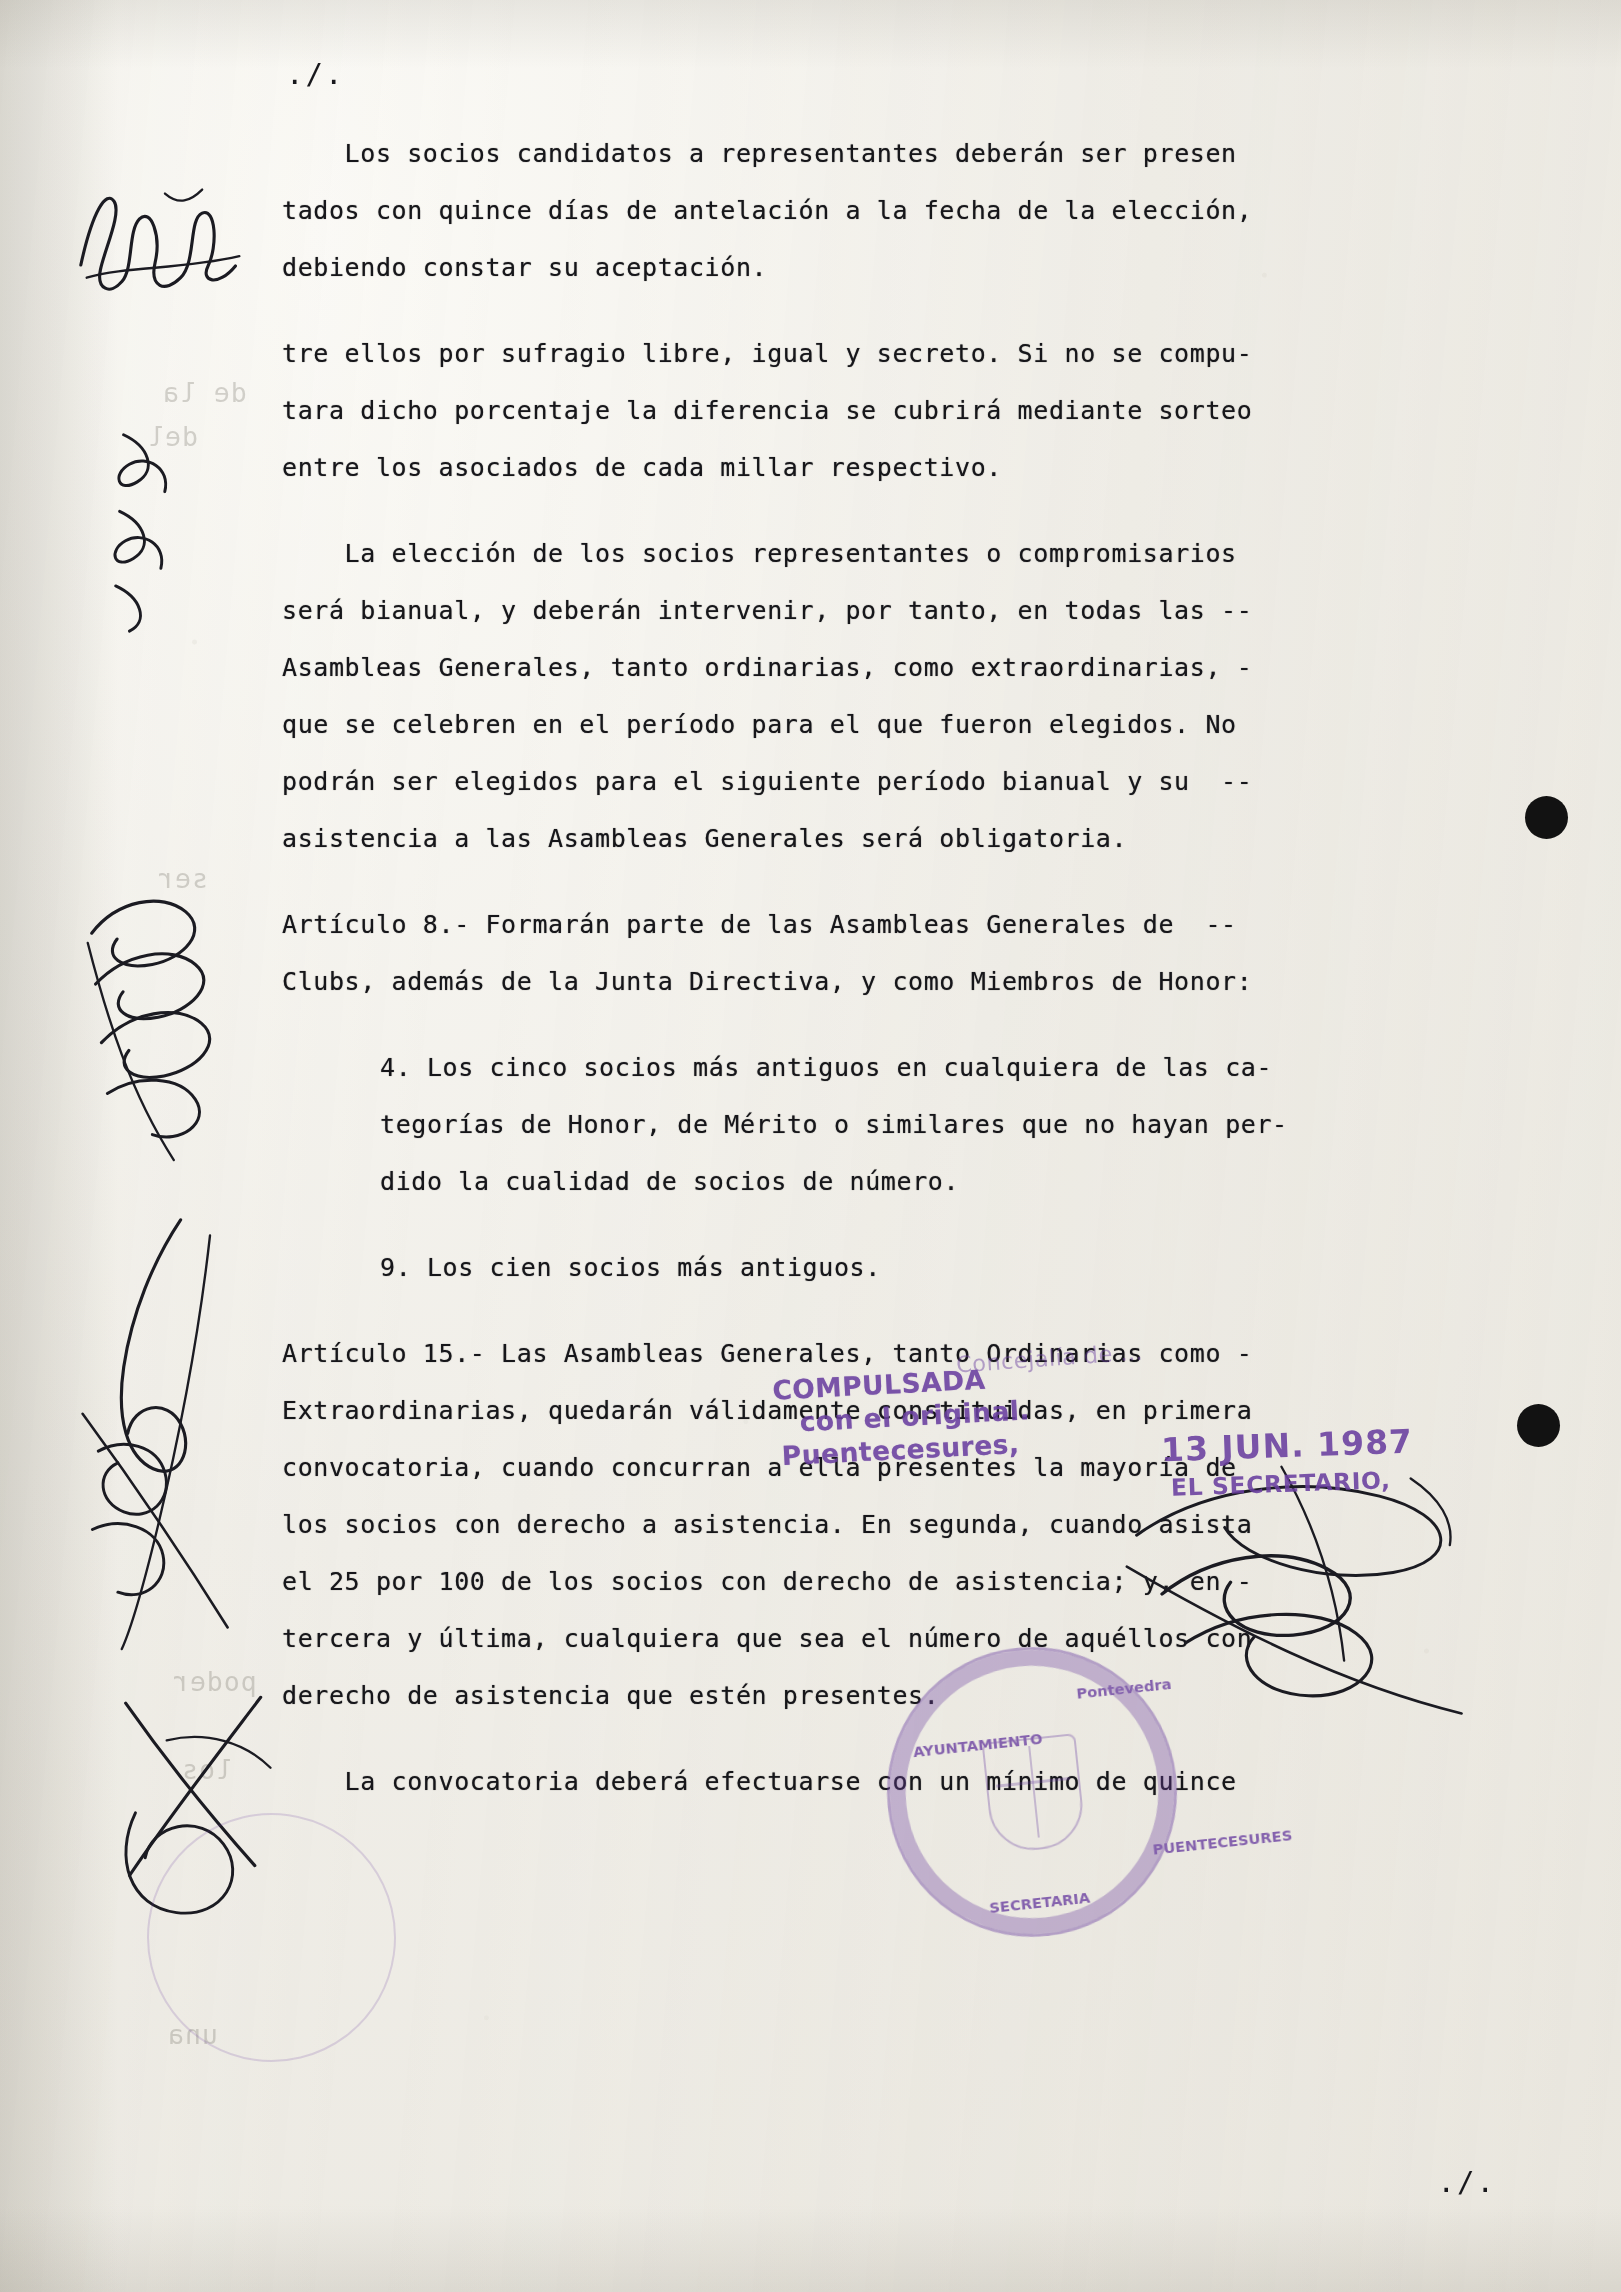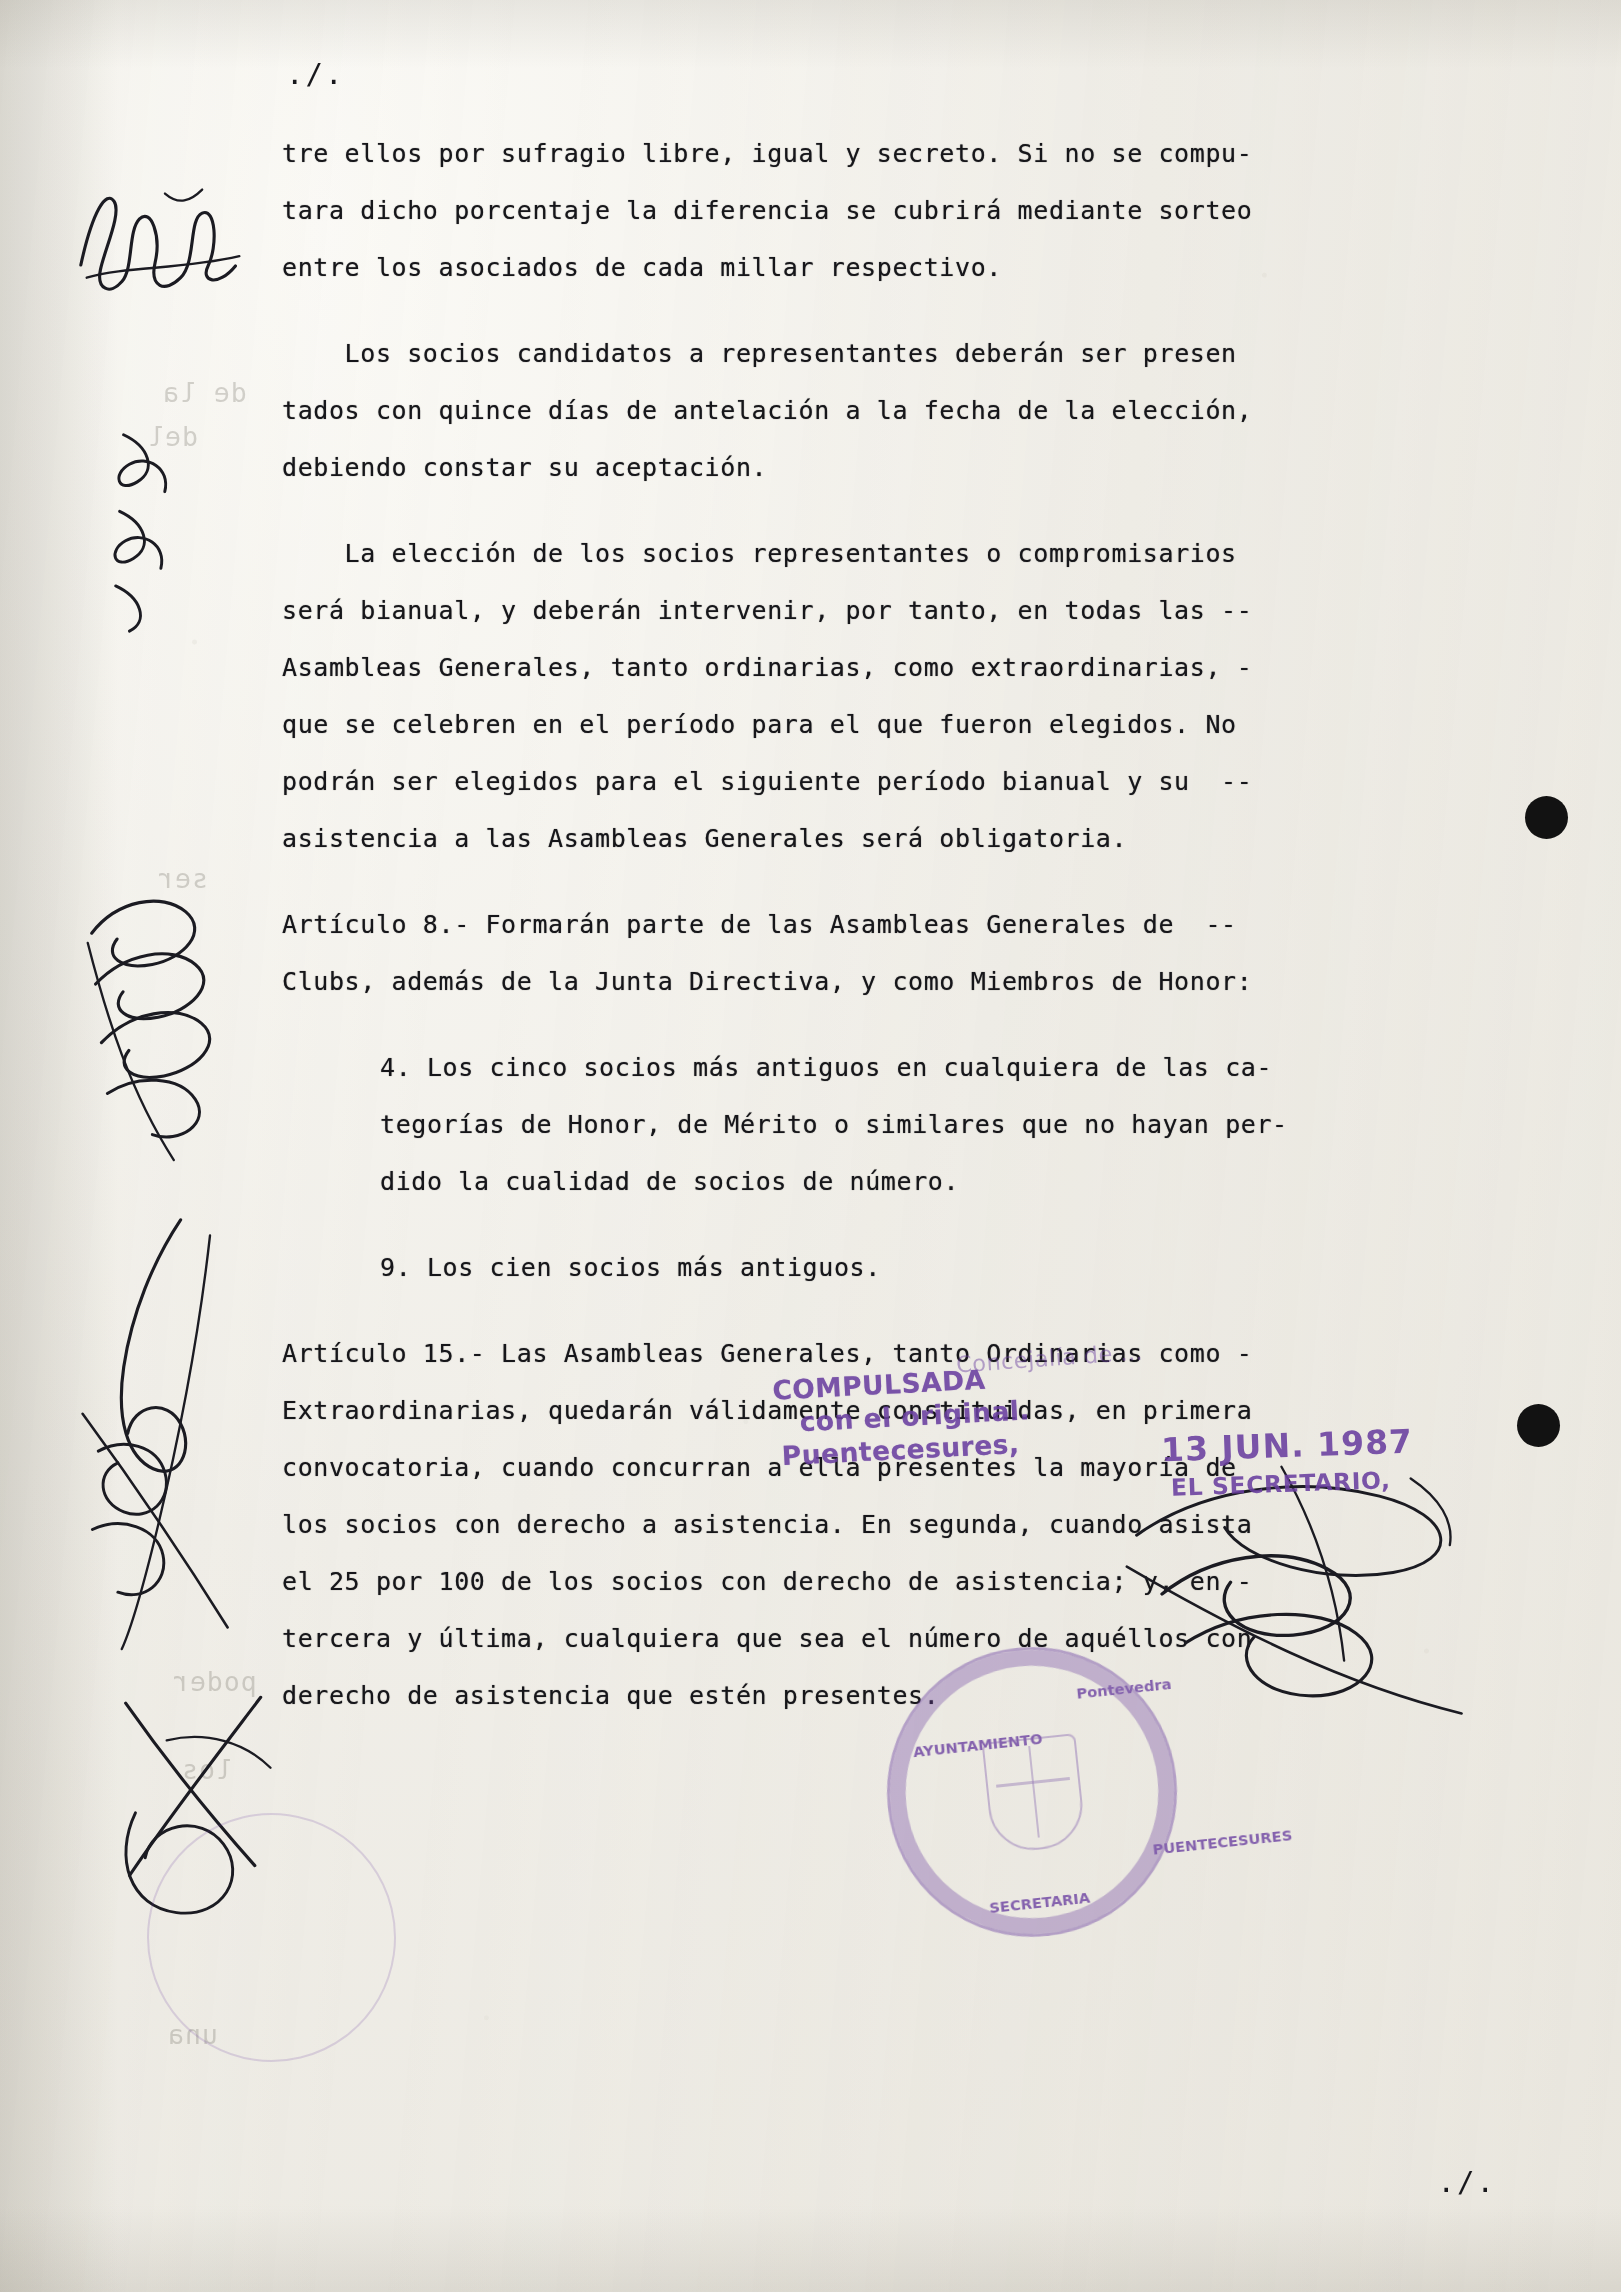--- a/index.html
+++ b/index.html
@@ -244,45 +244,46 @@
   <div class="bleed" style="left:147px; top:421px;">del</div>
   <div class="bleed" style="left:157px; top:863px;">ser</div>
   <div class="bleed" style="left:172px; top:1666px;">poder</div>
   <div class="bleed" style="left:181px; top:1754px;">los</div>
   <div class="bleed" style="left:167px; top:2019px;">una</div>
 
   <div class="slash-top">./.</div>
   <div class="slash-bottom">./.</div>
 
   <div id="text-block">
+    <p class="para">    Los socios candidatos a representantes deberán ser presen
+tados con quince días de antelación a la fecha de la elección,
+debiendo constar su aceptación.</p>
     <p class="para">tre ellos por sufragio libre, igual y secreto. Si no se compu-
 tara dicho porcentaje la diferencia se cubrirá mediante sorteo
 entre los asociados de cada millar respectivo.</p>
-    <p class="para">    Los socios candidatos a representantes deberán ser presen
-tados con quince días de antelación a la fecha de la elección,
-debiendo constar su aceptación.</p>
     <p class="para">    La elección de los socios representantes o compromisarios
 será bianual, y deberán intervenir, por tanto, en todas las --
 Asambleas Generales, tanto ordinarias, como extraordinarias, -
 que se celebren en el período para el que fueron elegidos. No
 podrán ser elegidos para el siguiente período bianual y su  --
 asistencia a las Asambleas Generales será obligatoria.</p>
     <p class="para">Artículo 8.- Formarán parte de las Asambleas Generales de  --
 Clubs, además de la Junta Directiva, y como Miembros de Honor:</p>
     <p class="para sublist">4. Los cinco socios más antiguos en cualquiera de las ca-
 tegorías de Honor, de Mérito o similares que no hayan per-
 dido la cualidad de socios de número.</p>
     <p class="para sublist">9. Los cien socios más antiguos.</p>
     <p class="para">Artículo 15.- Las Asambleas Generales, tanto Ordinarias como -
 Extraordinarias, quedarán válidamente constituidas, en primera
 convocatoria, cuando concurran a ella presentes la mayoría de
 los socios con derecho a asistencia. En segunda, cuando asista
 el 25 por 100 de los socios con derecho de asistencia; y, en -
 tercera y última, cualquiera que sea el número de aquéllos con
 derecho de asistencia que estén presentes.</p>
+    <p class="para">    La convocatoria deberá efectuarse con un mínimo de quince</p>
   </div>
 
   <div class="dot" style="left:1525px; top:796px;"></div>
   <div class="dot" style="left:1517px; top:1404px;"></div>
 
   <div class="sig" style="left:71px; top:172px;">
     <svg width="186" height="137" viewBox="0 0 190 140">
       <path d="M10,95 C22,40 36,18 44,30 C52,42 34,80 30,100 C26,120 40,126 52,112 C64,98 58,60 70,48 C82,36 92,66 86,92 C80,118 96,124 112,108 C128,92 120,48 134,42 C148,36 150,76 140,96 C132,112 150,118 168,96" stroke-width="3.2"></path>
       <path d="M16,108 C56,96 112,100 172,86" stroke-width="2.4"></path>
       <path d="M96,22 C110,34 122,30 134,18" stroke-width="2.4"></path>

